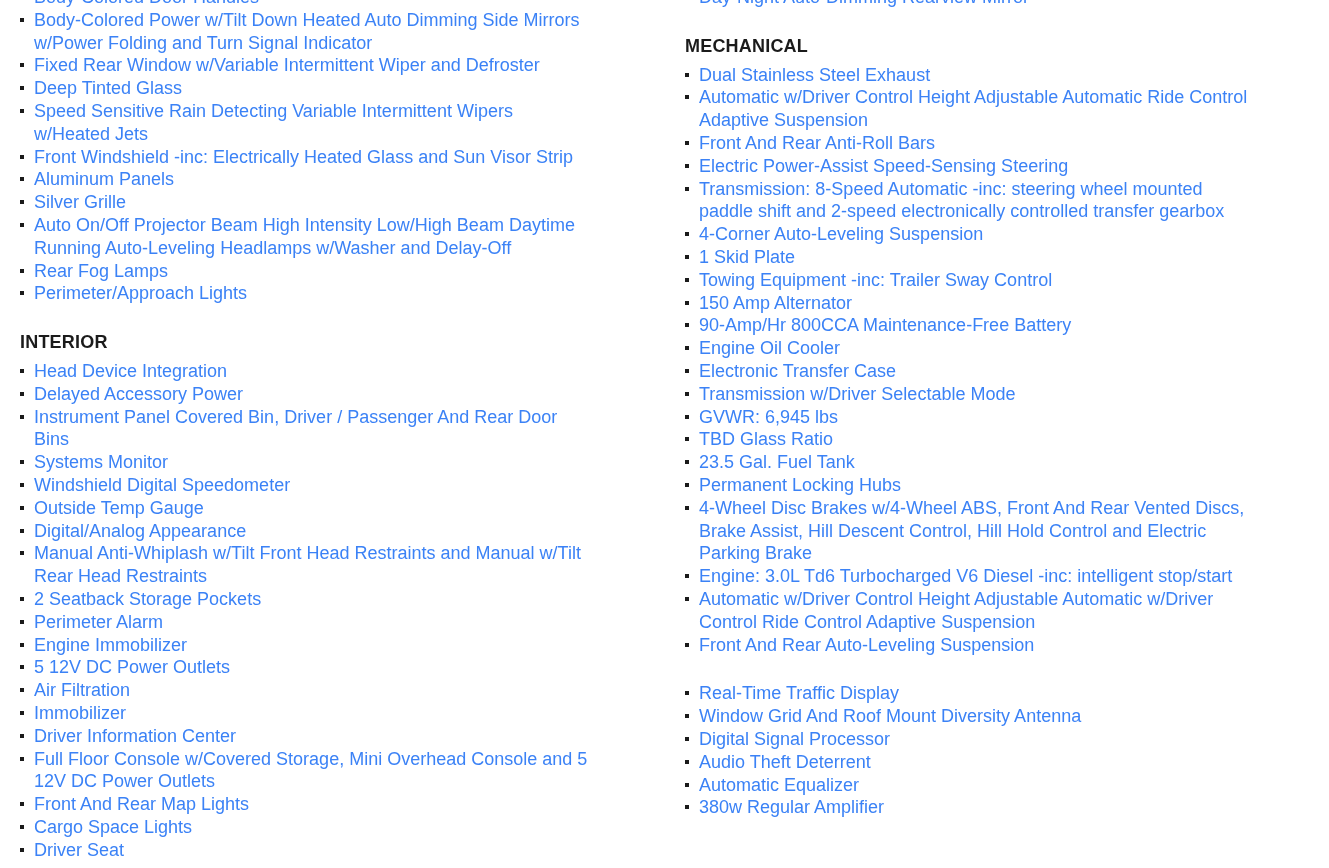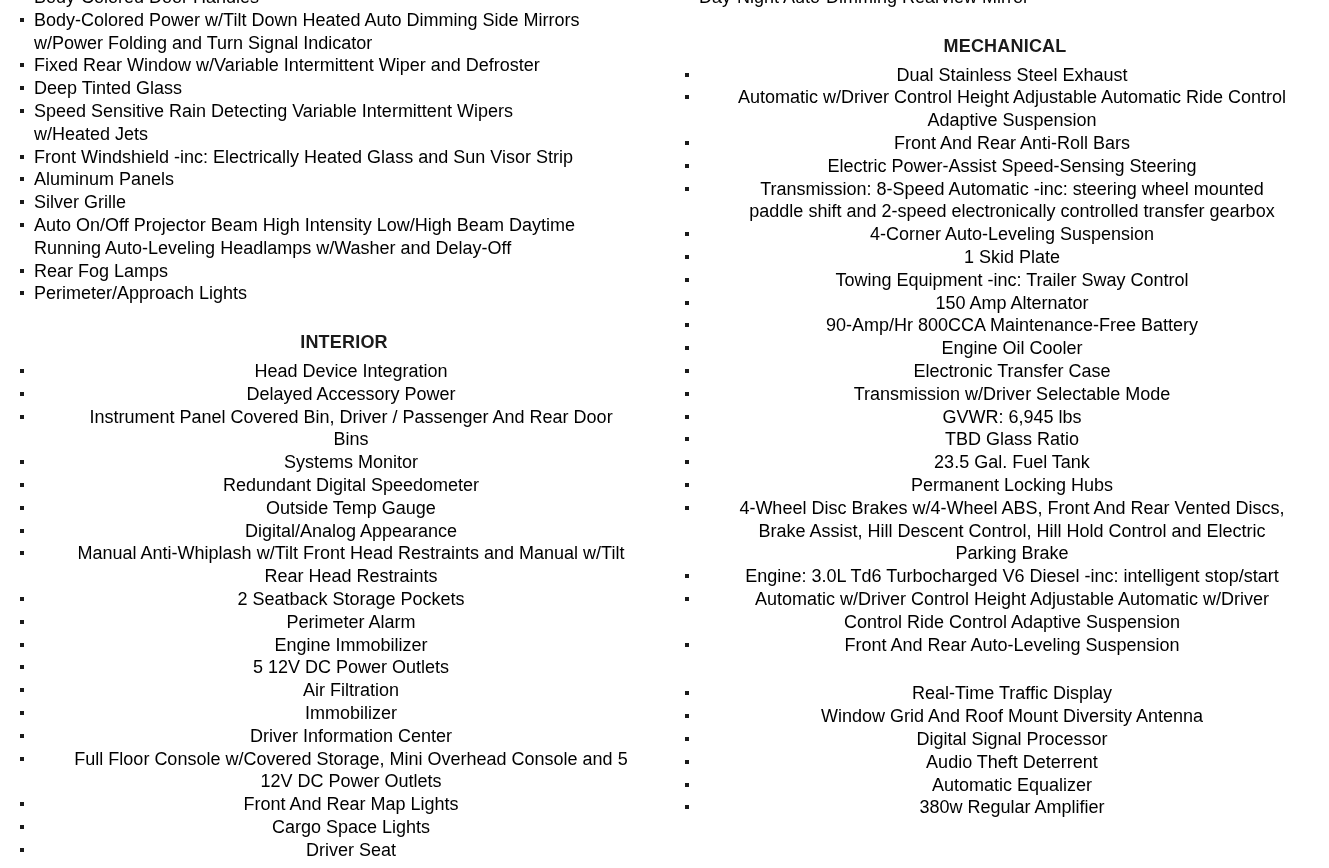--- a/index.html
+++ b/index.html
@@ -16,41 +16,41 @@
     font-family: "Liberation Sans", sans-serif;
     color: #1b1b1b;
   }
   .col {
     position: absolute;
     top: -14px;
   }
   .col-left  { left: 20px;  width: 648px; }
   .col-right { left: 685px; width: 640px; }
 
-  .section:not(:first-child) { margin-top: 26px; text-align: center; }
+  .section:not(:first-child) { margin-top: 26px; }
 
   .section-heading {
     font-size: 18px;
     line-height: 22.8px;
     font-weight: bold;
     color: #1b1b1b;
     margin: 0 0 6px 0;
     letter-spacing: 0.2px;
   }
   ul.feature-list {
     list-style: none;
     margin: 0;
     padding: 0;
   }
   li.feature-item {
     position: relative;
     padding-left: 14px;
     font-size: 18px;
     line-height: 22.8px;
-    color: #000000;
+    color: #3b82f6;
   }
   li.feature-item .bullet {
     position: absolute;
     left: 0;
     top: 9px;
     width: 4px;
     height: 4px;
     background: #1b1b1b;
   }
   li.feature-item .item-text {
@@ -81,21 +81,21 @@
         </ul>
       </div>
       <div class="section">
         <div class="section-heading">INTERIOR</div>
         <ul class="feature-list">
           <li class="feature-item"><span class="bullet"></span><span class="item-text">Head Device Integration</span></li>
           <li class="feature-item"><span class="bullet"></span><span class="item-text">Delayed Accessory Power</span></li>
           <li class="feature-item"><span class="bullet"></span><span class="item-text">Instrument Panel Covered Bin, Driver / Passenger And Rear Door
 Bins</span></li>
           <li class="feature-item"><span class="bullet"></span><span class="item-text">Systems Monitor</span></li>
-          <li class="feature-item"><span class="bullet"></span><span class="item-text">Redundant Digital Speedometer</span></li>
+          <li class="feature-item"><span class="bullet"></span><span class="item-text">Windshield Digital Speedometer</span></li>
           <li class="feature-item"><span class="bullet"></span><span class="item-text">Outside Temp Gauge</span></li>
           <li class="feature-item"><span class="bullet"></span><span class="item-text">Digital/Analog Appearance</span></li>
           <li class="feature-item"><span class="bullet"></span><span class="item-text">Manual Anti-Whiplash w/Tilt Front Head Restraints and Manual w/Tilt
 Rear Head Restraints</span></li>
           <li class="feature-item"><span class="bullet"></span><span class="item-text">2 Seatback Storage Pockets</span></li>
           <li class="feature-item"><span class="bullet"></span><span class="item-text">Perimeter Alarm</span></li>
           <li class="feature-item"><span class="bullet"></span><span class="item-text">Engine Immobilizer</span></li>
           <li class="feature-item"><span class="bullet"></span><span class="item-text">5 12V DC Power Outlets</span></li>
           <li class="feature-item"><span class="bullet"></span><span class="item-text">Air Filtration</span></li>
           <li class="feature-item"><span class="bullet"></span><span class="item-text">Immobilizer</span></li>

